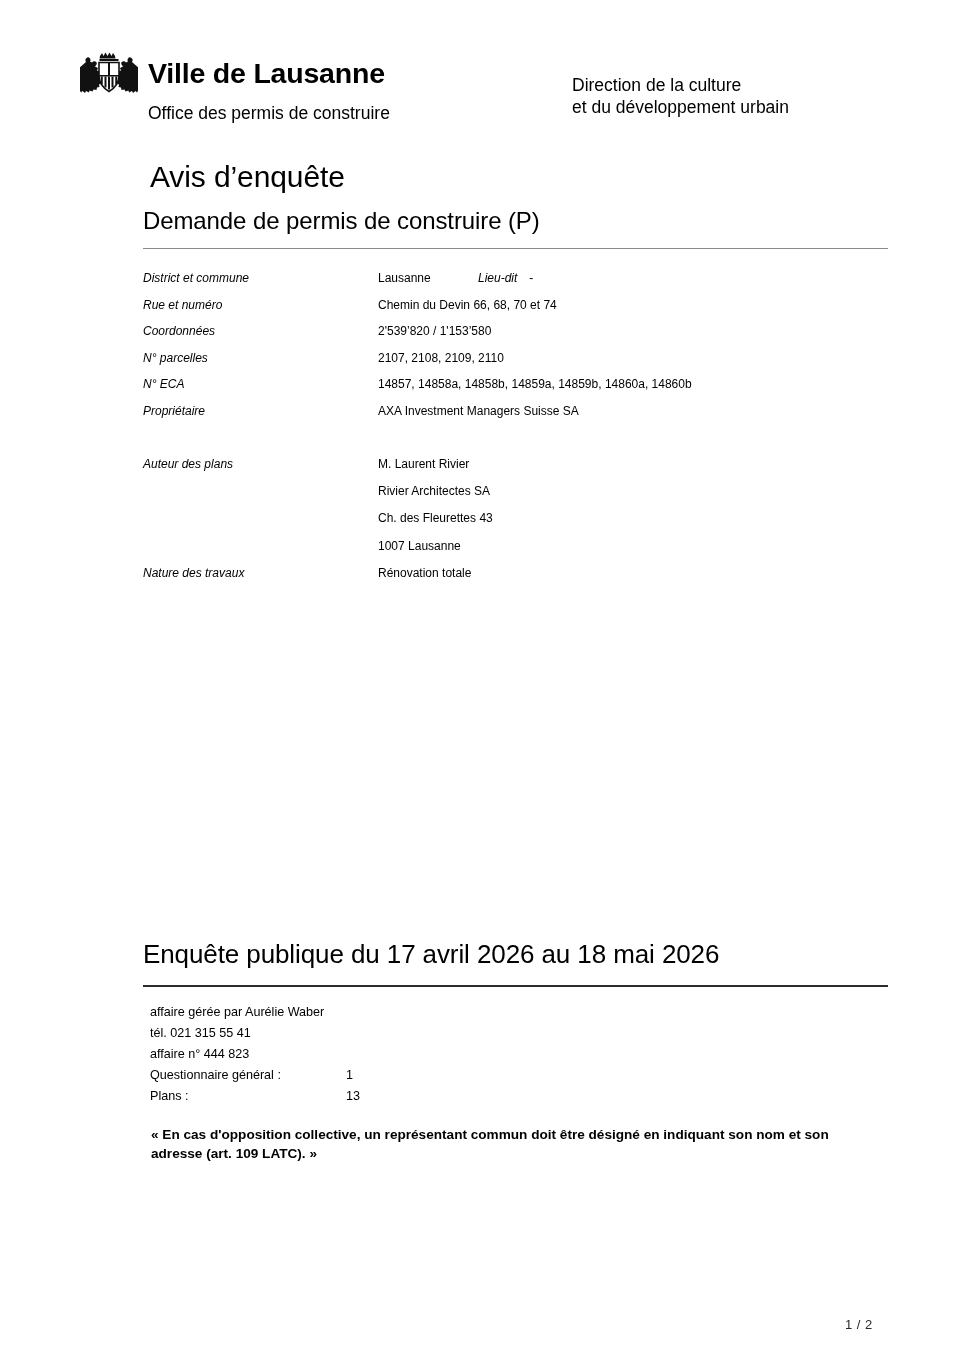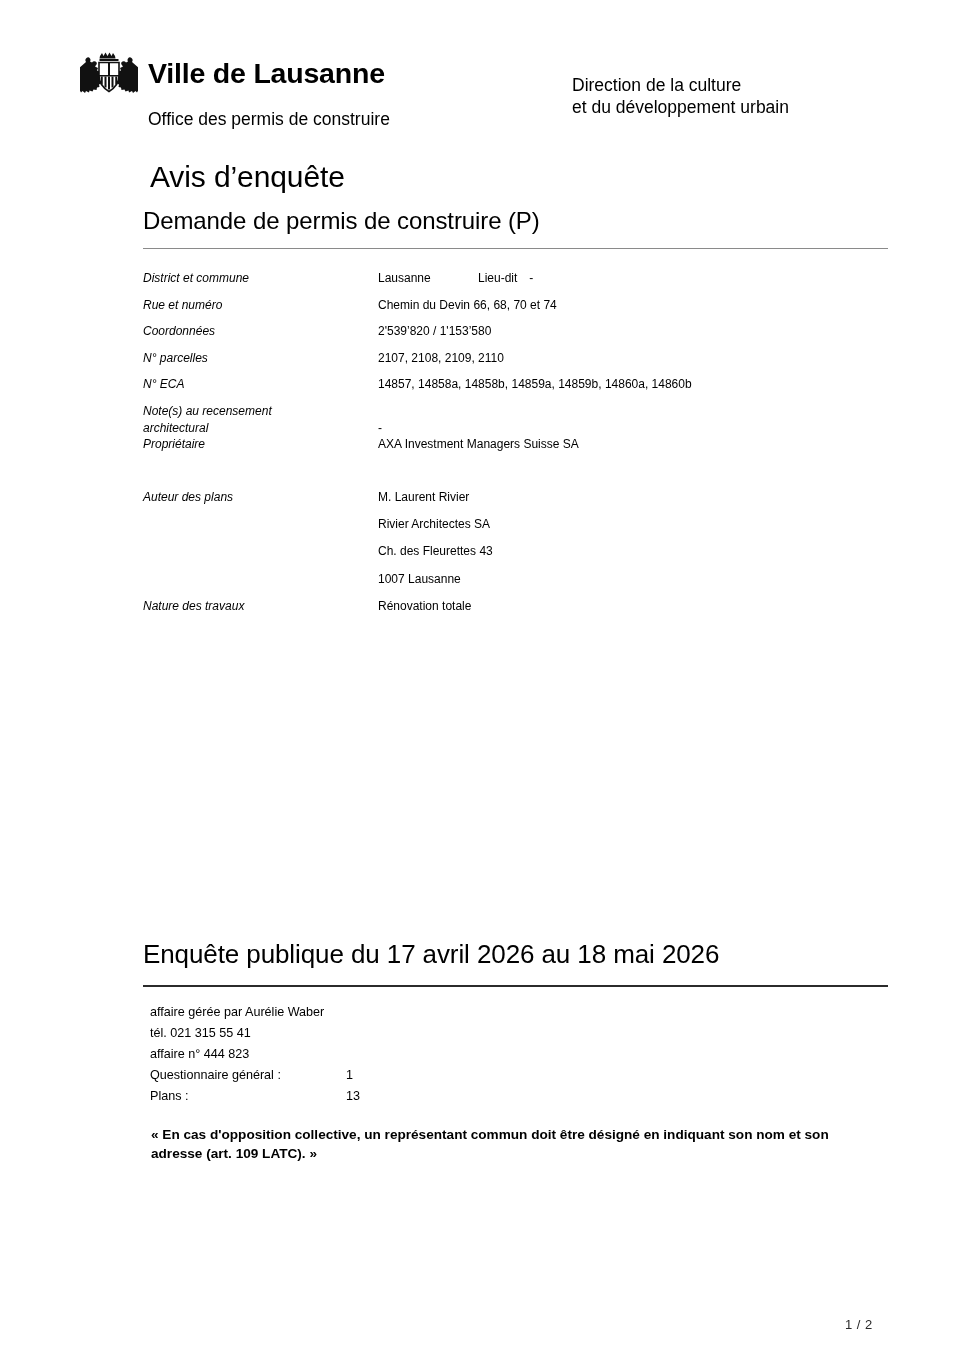--- a/index.html
+++ b/index.html
@@ -50,21 +50,21 @@
   }
   .brand-title {
     font-size: 28.5px;
     font-weight: bold;
     letter-spacing: -0.2px;
     line-height: 1.1;
     white-space: nowrap;
   }
   .brand-sub {
     margin-left: 68px;
-    margin-top: 13px;
+    margin-top: 7px;
     font-size: 17.5px;
     line-height: 1.2;
     white-space: nowrap;
   }
   .dept {
     position: absolute;
     left: 572px;
     top: 22px;
     font-size: 17.5px;
     line-height: 1.28;
@@ -124,20 +124,21 @@
     font-style: italic;
     line-height: 1.34;
     padding-top: 0px;
   }
   .fkey.two-line { line-height: 1.38; }
   .fval {
     flex: 1 1 auto;
     line-height: 1.34;
   }
   .fval .inline-key {
+    font-style: italic;
   }
   .lausanne-cell {
     display: inline-block;
     min-width: 100px;
   }
   .lieudit-val {
     display: inline-block;
     margin-left: 12px;
   }
   .spacer-row { height: 26px; }
@@ -270,27 +271,20 @@
     <div class="frow">
       <div class="fkey">N° parcelles</div>
       <div class="fval">2107, 2108, 2109, 2110</div>
     </div>
 
     <div class="frow">
       <div class="fkey">N° ECA</div>
       <div class="fval">14857, 14858a, 14858b, 14859a, 14859b, 14860a, 14860b</div>
     </div>
 
-    <div class="frow">
-      <div class="fkey two-line">
-        <div>Note(s) au recensement</div>
-        <div>architectural</div>
-      </div>
-      <div class="fval" style="align-self:flex-end;">-</div>
-    </div>
 
     <div class="frow">
       <div class="fkey">Propriétaire</div>
       <div class="fval">AXA Investment Managers Suisse SA</div>
     </div>
 
     <div class="spacer-row"></div>
 
     <div class="frow author-line">
       <div class="fkey">Auteur des plans</div>

